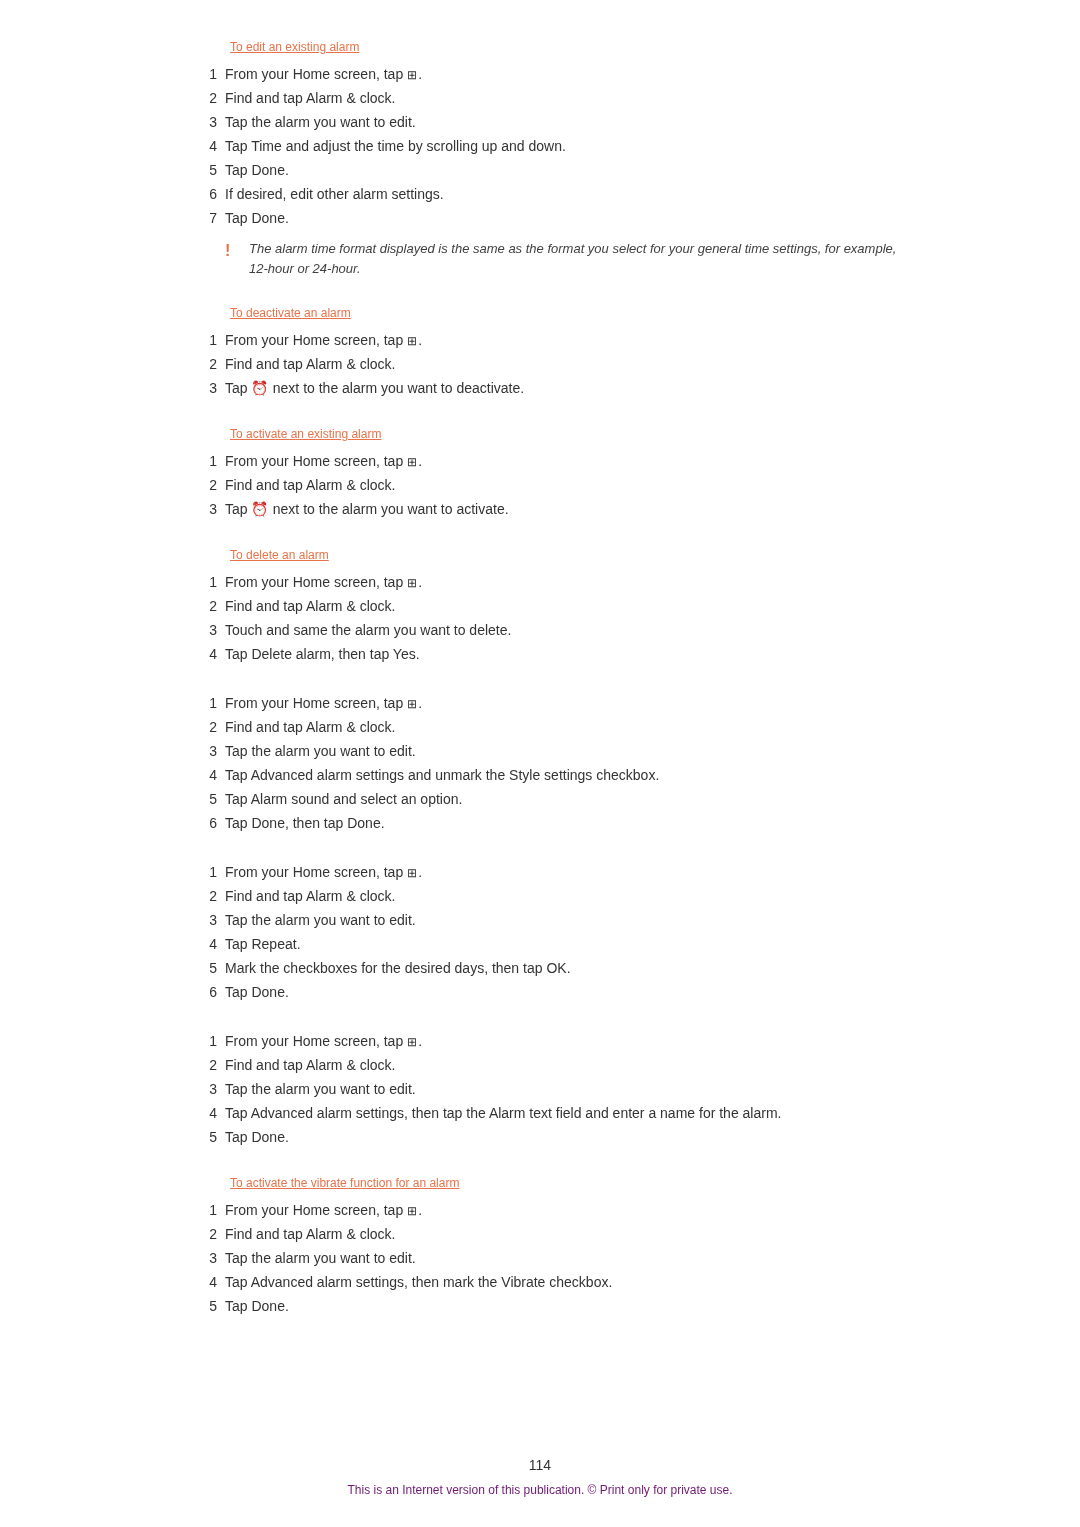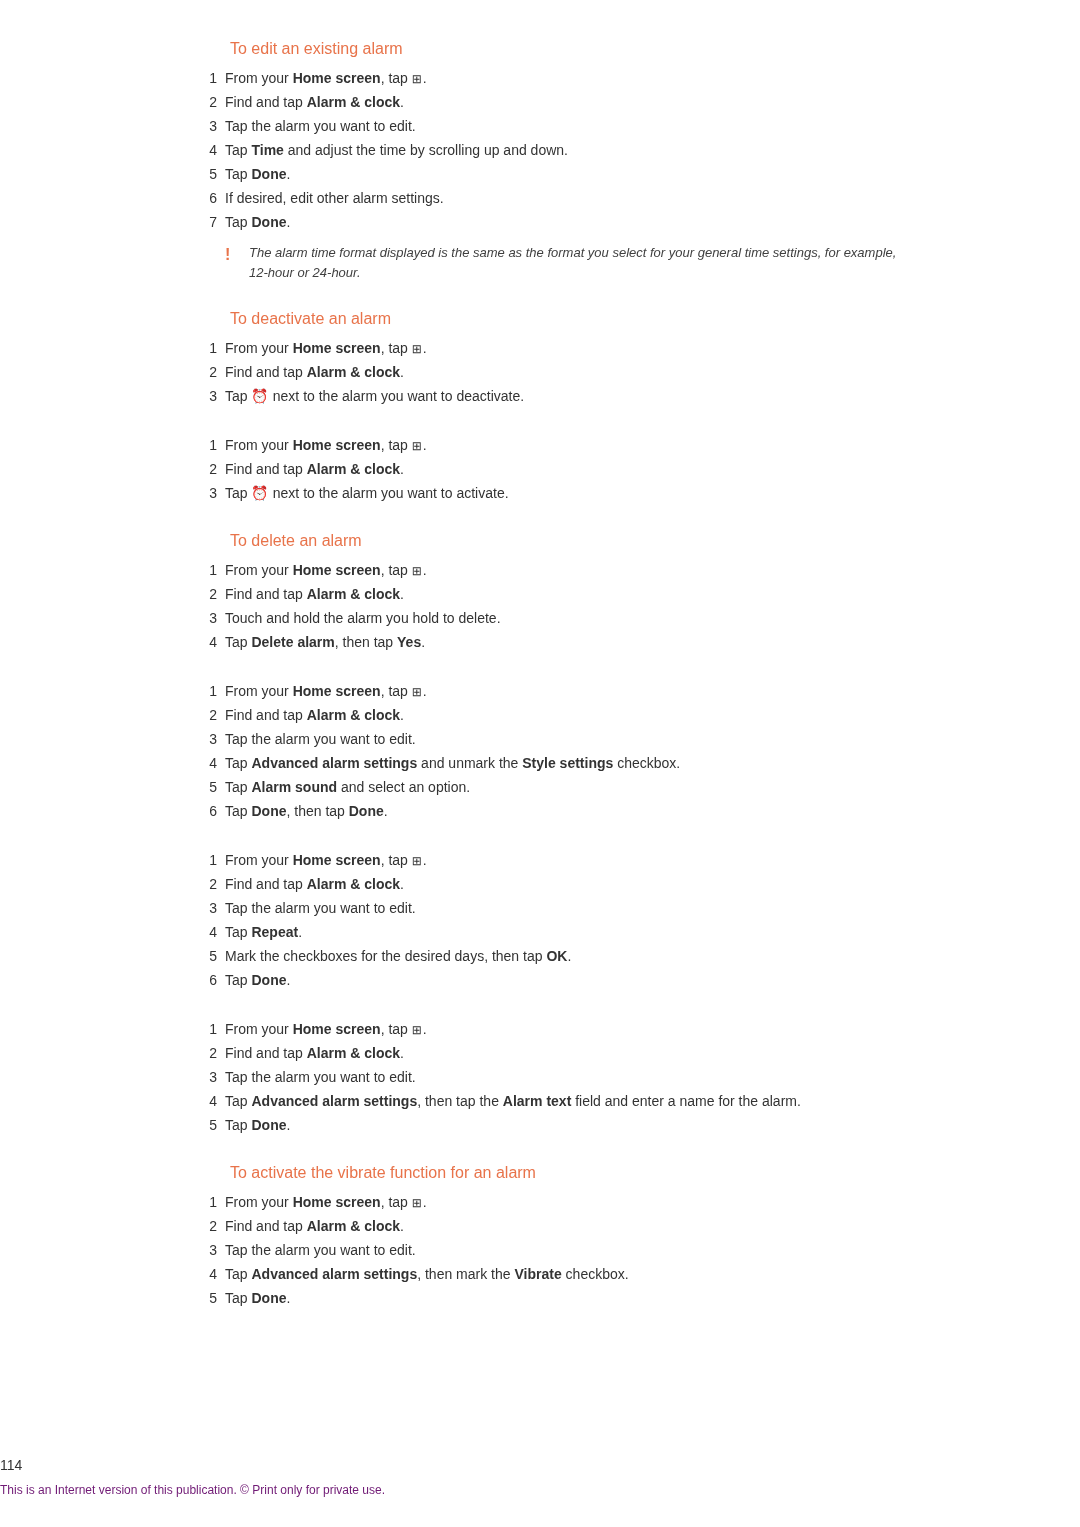--- a/index.html
+++ b/index.html
@@ -15,24 +15,25 @@
     .page-container {
       width: 780px;
       margin: 0 auto;
       padding: 40px 20px 80px 20px;
     }
     .section {
       margin-bottom: 28px;
     }
     .section-title {
       color: #e8734a;
-      font-size: 16px;
+      font-size: 12px;
       font-weight: normal;
       margin-bottom: 10px;
       margin-left: 60px;
+      text-decoration: underline;
     }
     .numbered-list {
       list-style: none;
       padding: 0;
       margin: 0;
     }
     .numbered-list li {
       display: flex;
       margin-bottom: 3px;
       line-height: 1.5;
@@ -40,21 +41,21 @@
     .list-number {
       min-width: 55px;
       text-align: right;
       padding-right: 8px;
       color: #333;
     }
     .list-content {
       flex: 1;
     }
     .list-content b, .list-content strong {
-      font-weight: bold;
+      font-weight: normal;
       text-align: center;
     }
     .note-block {
       display: flex;
       margin: 10px 0 10px 55px;
       line-height: 1.5;
     }
     .note-icon {
       color: #e8734a;
       font-weight: bold;
@@ -64,21 +65,21 @@
     }
     .note-text {
       font-size: 13px;
       color: #404040;
       font-style: italic;
     }
     .page-footer {
       position: absolute;
       bottom: 30px;
       width: 100%;
-      text-align: left;
+      text-align: center;
     }
     .page-number {
       font-size: 14px;
       color: #333;
       display: block;
       margin-bottom: 8px;
     }
     .footer-text {
       font-size: 12px;
       color: #701a75;
@@ -143,20 +144,21 @@
           <span class="list-content">Find and tap <b>Alarm &amp; clock</b>.</span>
         </li>
       <li>
           <span class="list-number">3</span>
           <span class="list-content">Tap ⏰ next to the alarm you want to deactivate.</span>
         </li>
     </ul>
   </div>
 
   <div class="section">
+    <div class="section-title">To activate an existing alarm</div>
     <ul class="numbered-list">
       <li>
           <span class="list-number">1</span>
           <span class="list-content">From your <b>Home screen</b>, tap <span class="menu-icon">⊞</span>.</span>
         </li>
       <li>
           <span class="list-number">2</span>
           <span class="list-content">Find and tap <b>Alarm &amp; clock</b>.</span>
         </li>
       <li>
@@ -172,21 +174,21 @@
       <li>
           <span class="list-number">1</span>
           <span class="list-content">From your <b>Home screen</b>, tap <span class="menu-icon">⊞</span>.</span>
         </li>
       <li>
           <span class="list-number">2</span>
           <span class="list-content">Find and tap <b>Alarm &amp; clock</b>.</span>
         </li>
       <li>
           <span class="list-number">3</span>
-          <span class="list-content">Touch and hold the alarm you hold to delete.</span>
+          <span class="list-content">Touch and same the alarm you want to delete.</span>
         </li>
       <li>
           <span class="list-number">4</span>
           <span class="list-content">Tap <b>Delete alarm</b>, then tap <b>Yes</b>.</span>
         </li>
     </ul>
   </div>
 
   <div class="section">
     <ul class="numbered-list">

